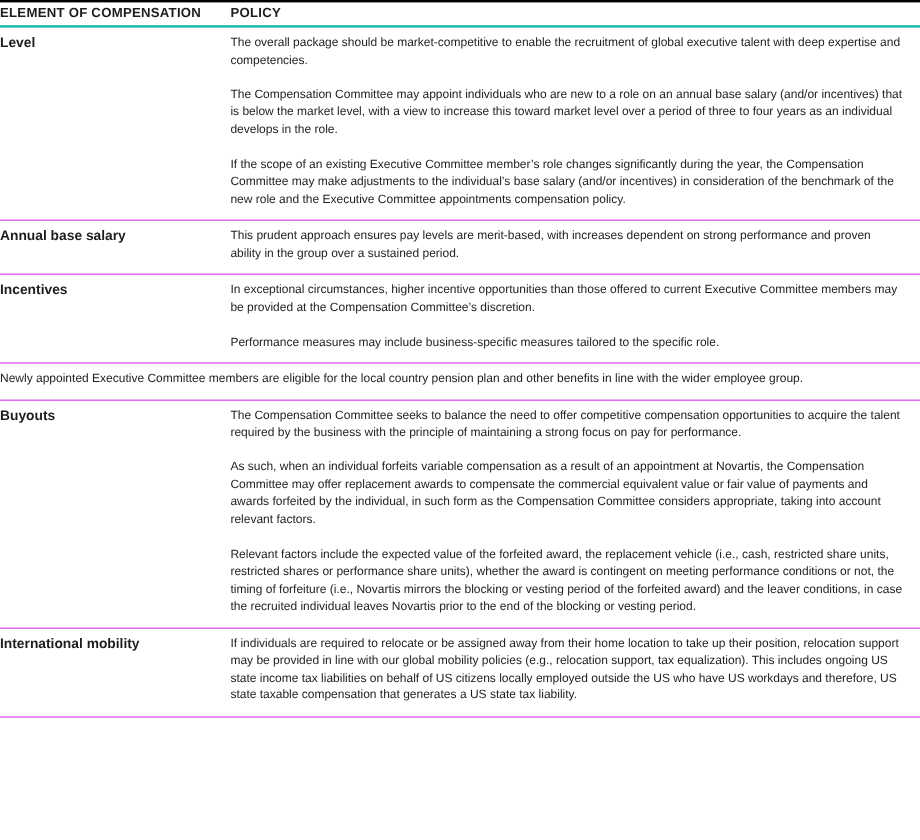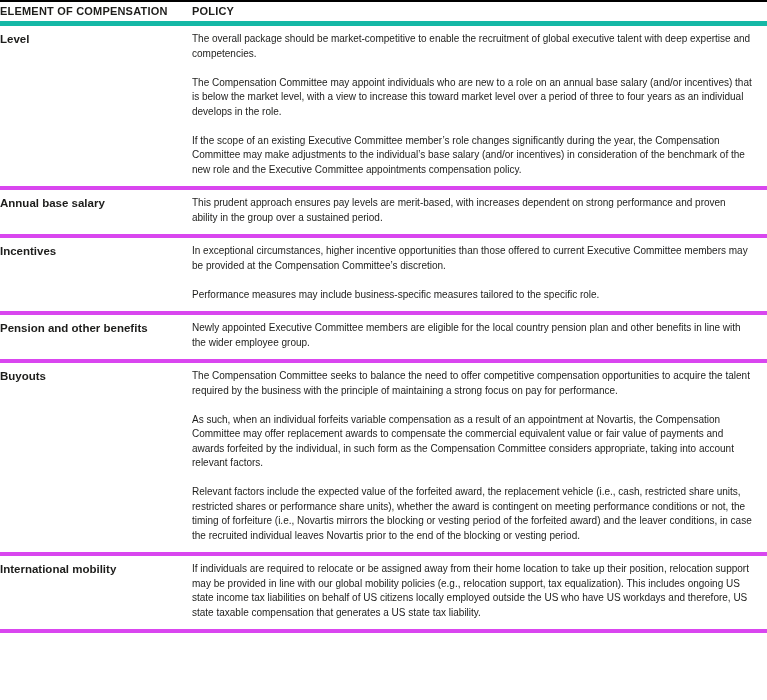--- a/index.html
+++ b/index.html
@@ -14,42 +14,42 @@
     width: 767px;
     min-height: 700px;
     background: #ffffff;
   }
   .comp-table {
     width: 767px;
   }
   .header-row {
     display: flex;
     border-top: 2px solid #000000;
-    border-bottom: 5px solid #14b8a6;
+    border-bottom: 2px solid #14b8a6;
     padding: 2px 0 3px 0;
   }
   .header-cell {
     font-size: 11px;
     font-weight: bold;
     letter-spacing: 0.2px;
     line-height: 14px;
     text-transform: uppercase;
   }
   .cell-left {
     flex: 0 0 192px;
     width: 192px;
     padding-right: 12px;
   }
   .cell-right {
     flex: 1 1 auto;
     padding-right: 15px;
   }
   .row {
     display: flex;
-    border-bottom: 4px solid #d946ef;
+    border-bottom: 1px solid #d946ef;
     padding: 6px 0 9px 0;
   }
   .element-label {
     font-size: 11.5px;
     font-weight: bold;
     line-height: 14.5px;
   }
   .policy-cell {
     font-size: 10px;
     line-height: 14.5px;
@@ -91,21 +91,20 @@
 
   <div class="row">
     <div class="cell-left element-label">Incentives</div>
     <div class="cell-right policy-cell">
             <p class="para">In exceptional circumstances, higher incentive opportunities than those offered to current Executive Committee members may be provided at the Compensation Committee’s discretion.</p>
             <p class="para">Performance measures may include business-specific measures tailored to the specific role.</p>
           </div>
   </div>
 
   <div class="row">
-    <div class="cell-left element-label">Pension and other benefits</div>
     <div class="cell-right policy-cell">
             <p class="para">Newly appointed Executive Committee members are eligible for the local country pension plan and other benefits in line with the wider employee group.</p>
           </div>
   </div>
 
   <div class="row">
     <div class="cell-left element-label">Buyouts</div>
     <div class="cell-right policy-cell">
             <p class="para">The Compensation Committee seeks to balance the need to offer competitive compensation opportunities to acquire the talent required by the business with the principle of maintaining a strong focus on pay for performance.</p>
             <p class="para">As such, when an individual forfeits variable compensation as a result of an appointment at Novartis, the Compensation Committee may offer replacement awards to compensate the commercial equivalent value or fair value of payments and awards forfeited by the individual, in such form as the Compensation Committee considers appropriate, taking into account relevant factors.</p>

